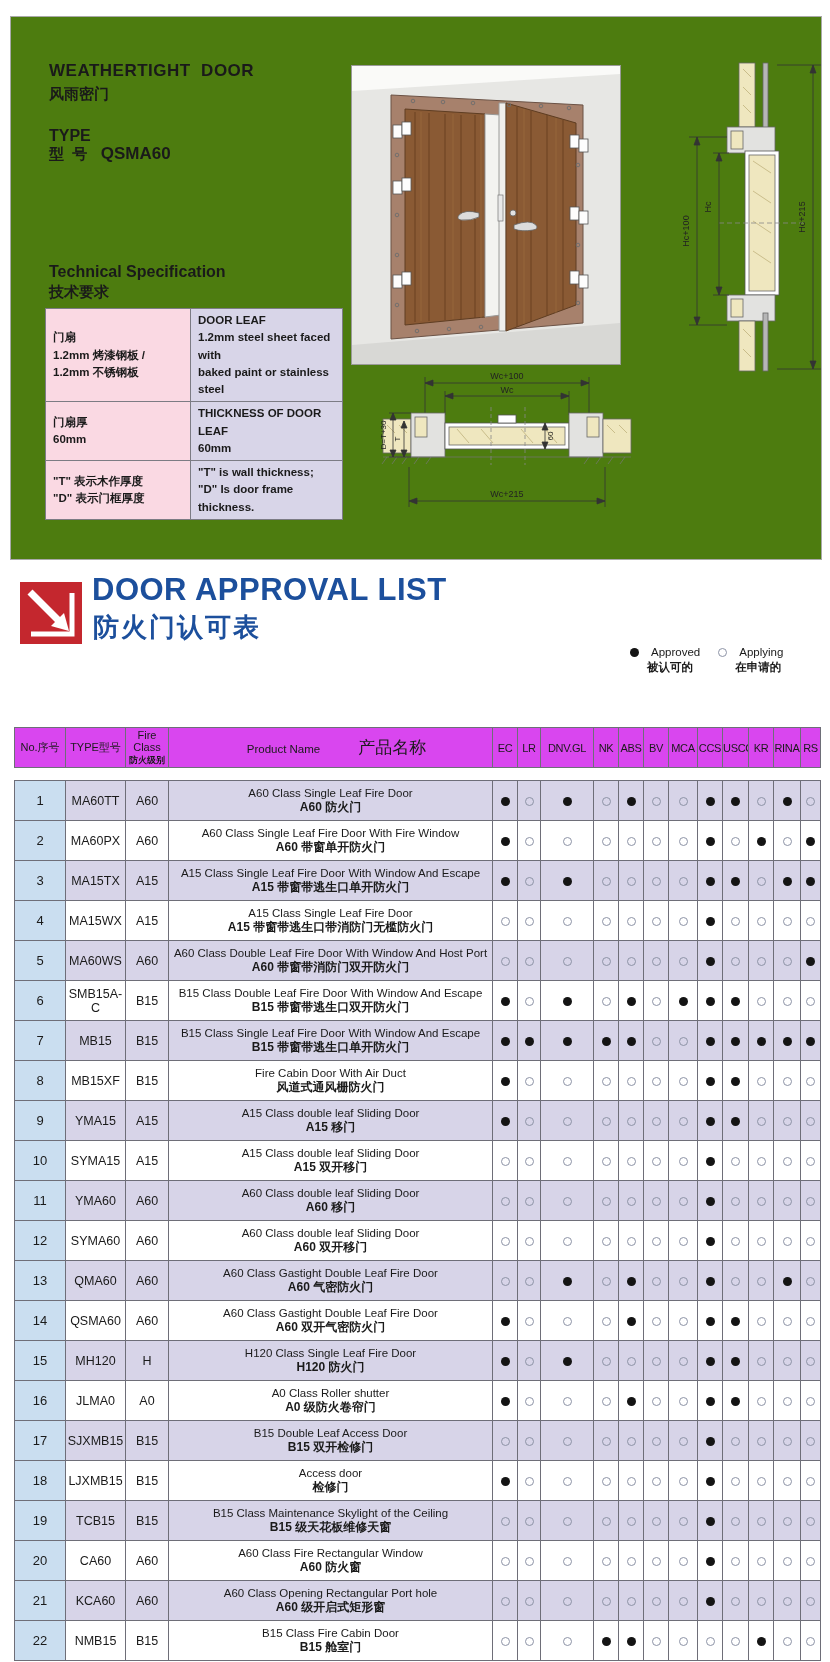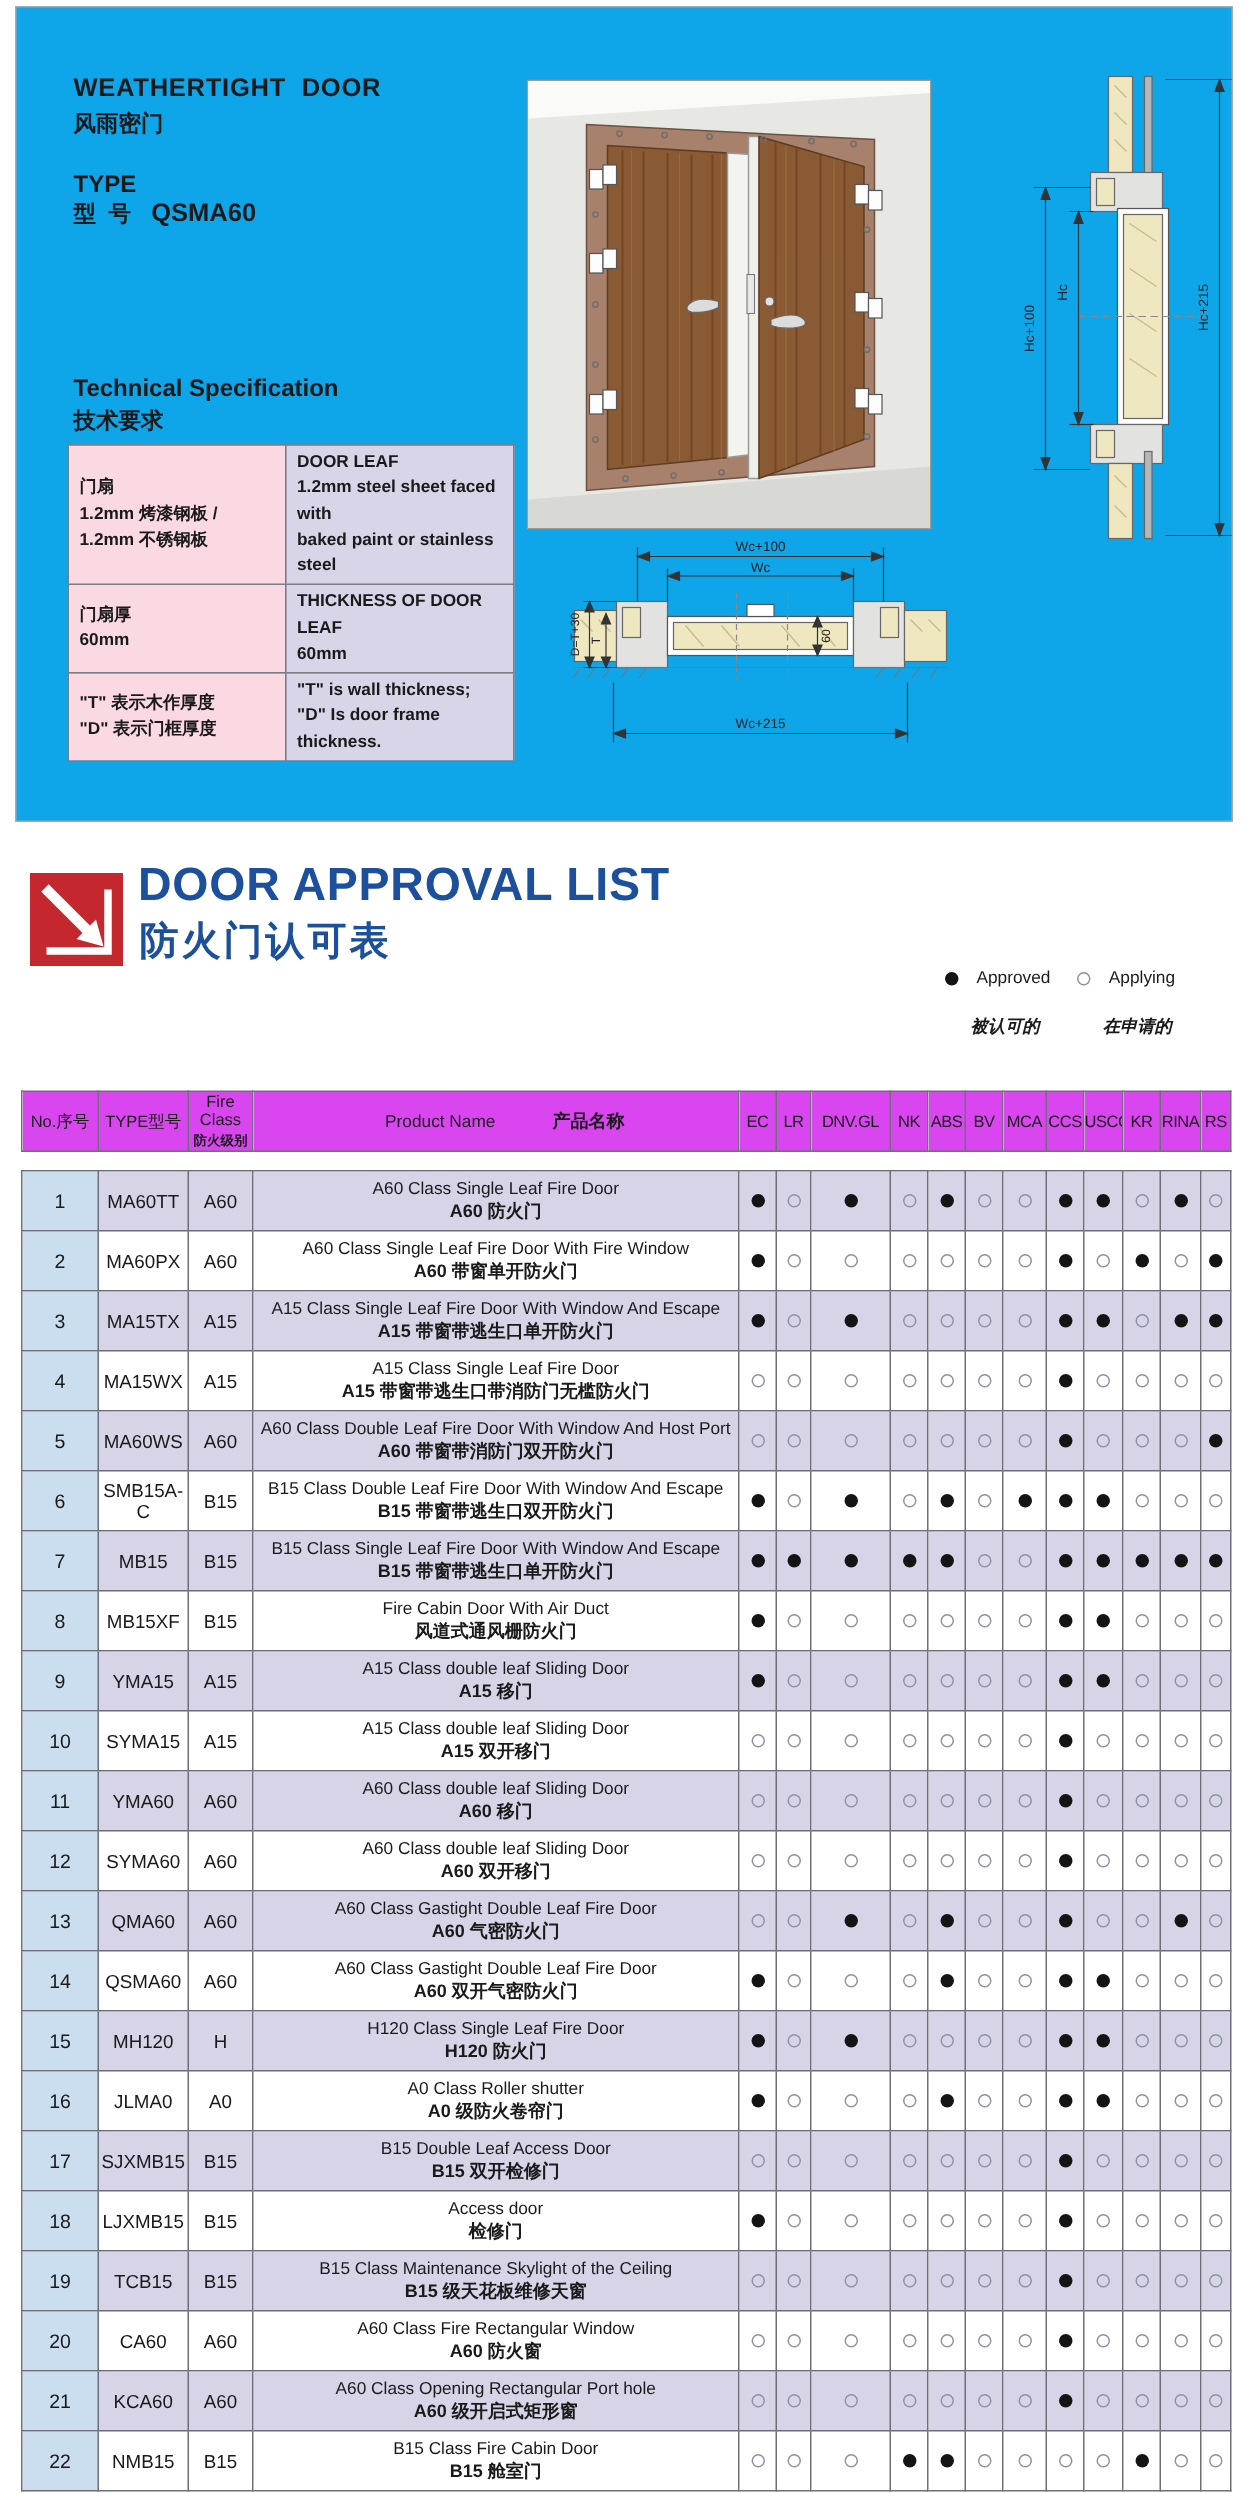--- a/index.html
+++ b/index.html
@@ -1,19 +1,19 @@
 <!DOCTYPE html>
 <html><head>
 <meta charset="utf-8">
 <style>
   html,body{margin:0;padding:0;background:#fff;}
   .page{position:relative;width:830px;height:1662px;background:#fff;overflow:hidden;
         font-family:"Liberation Sans",sans-serif;color:#1a1a1a;}
   
-  .top-box{position:absolute;left:10px;top:4px;width:810px;height:542px;border:1px solid #a9a9a9;background:#0ea5e9;}
+  .top-box{position:absolute;left:10px;top:16px;width:810px;height:542px;border:1px solid #a9a9a9;background:#4d7c0f;}
   .wt-title{position:absolute;left:38px;top:44px;font-size:17px;font-weight:700;letter-spacing:.5px;white-space:pre;}
   .wt-zh{position:absolute;left:38px;top:68px;font-size:15px;font-weight:700;}
   .type-blk{position:absolute;left:38px;top:110px;display:flex;align-items:flex-end;}
   .type-lbls{display:flex;flex-direction:column;}
   .type-en{font-size:16px;font-weight:700;}
   .type-zh{font-size:15px;font-weight:700;white-space:pre;}
   .type-val{font-size:17px;font-weight:700;margin-left:10px;margin-top:2px;}
   .tech-en{position:absolute;left:38px;top:246px;font-size:16px;font-weight:700;}
   .tech-zh{position:absolute;left:38px;top:266px;font-size:15px;font-weight:700;}
   table.spec{position:absolute;left:34px;top:291px;width:298px;border-collapse:collapse;table-layout:fixed;}
@@ -25,34 +25,34 @@
   .door-svg{position:absolute;left:340px;top:48px;}
   .vsec-svg{position:absolute;left:616px;top:40px;}
   .hsec-svg{position:absolute;left:368px;top:346px;}
   svg text{font-family:"Liberation Sans",sans-serif;fill:#222;}
   
   .ap-icon{position:absolute;left:20px;top:582px;}
   .ap-title{position:absolute;left:92px;top:572px;font-size:31px;font-weight:700;color:#1c4f9c;letter-spacing:.5px;}
   .ap-sub{position:absolute;left:93px;top:610px;font-size:26px;font-weight:700;color:#1c4f9c;letter-spacing:2px;}
   .legend{position:absolute;left:630px;top:646px;width:195px;display:flex;gap:18px;font-size:11.5px;}
   .lg-line{display:flex;align-items:center;gap:12px;}
-  .lg-zh{font-weight:700;margin-left:17px;margin-top:19px;font-style:italic;}
+  .lg-zh{font-weight:700;margin-left:17px;margin-top:2px;}
   
   .mk{display:inline-block;border-radius:50%;vertical-align:middle;}
   .mk.f{width:9px;height:9px;background:#141414;}
   .mk.o{width:7px;height:7px;border:1px solid #8d93a6;background:transparent;}
   table.ap{border-collapse:collapse;table-layout:fixed;width:806px;}
   table.ap-head{position:absolute;left:14px;top:727px;}
   table.ap-body{position:absolute;left:14px;top:780px;}
   table.ap th,table.ap td{border:1px solid #6e6e78;padding:0;text-align:center;vertical-align:middle;overflow:hidden;}
   table.ap-head th{background:#d946ef;height:39px;font-weight:400;font-size:11px;}
   .h-fire{font-size:9.5px;line-height:1.1;white-space:pre-line;}
   .h-fire .zh{font-size:9px;font-weight:700;}
   .h-prod .en{font-size:11.5px;padding-left:12px;}
-  .h-prod .zh{font-size:12px;font-weight:700;margin-left:38px;}
+  .h-prod .zh{font-size:17px;font-weight:400;margin-left:38px;}
   th.h-cert{font-size:8.5px;font-weight:400;letter-spacing:-0.3px;}
   table.ap-body tr{height:40px;}
   table.ap-body td{background:#fff;}
   table.ap-body tr.alt td{background:#d7d4e8;}
   table.ap-body td.c-no{background:#cadef0 !important;font-size:13px;}
   td.c-type{font-size:12.5px;}
   td.c-fire{font-size:12.5px;}
   td.c-prod{text-align:left;padding:2px 4px 2px 9px;}
   .pn-en{font-size:11.5px;line-height:1.25;}
   .pn-zh{font-size:12px;font-weight:700;line-height:1.3;}

